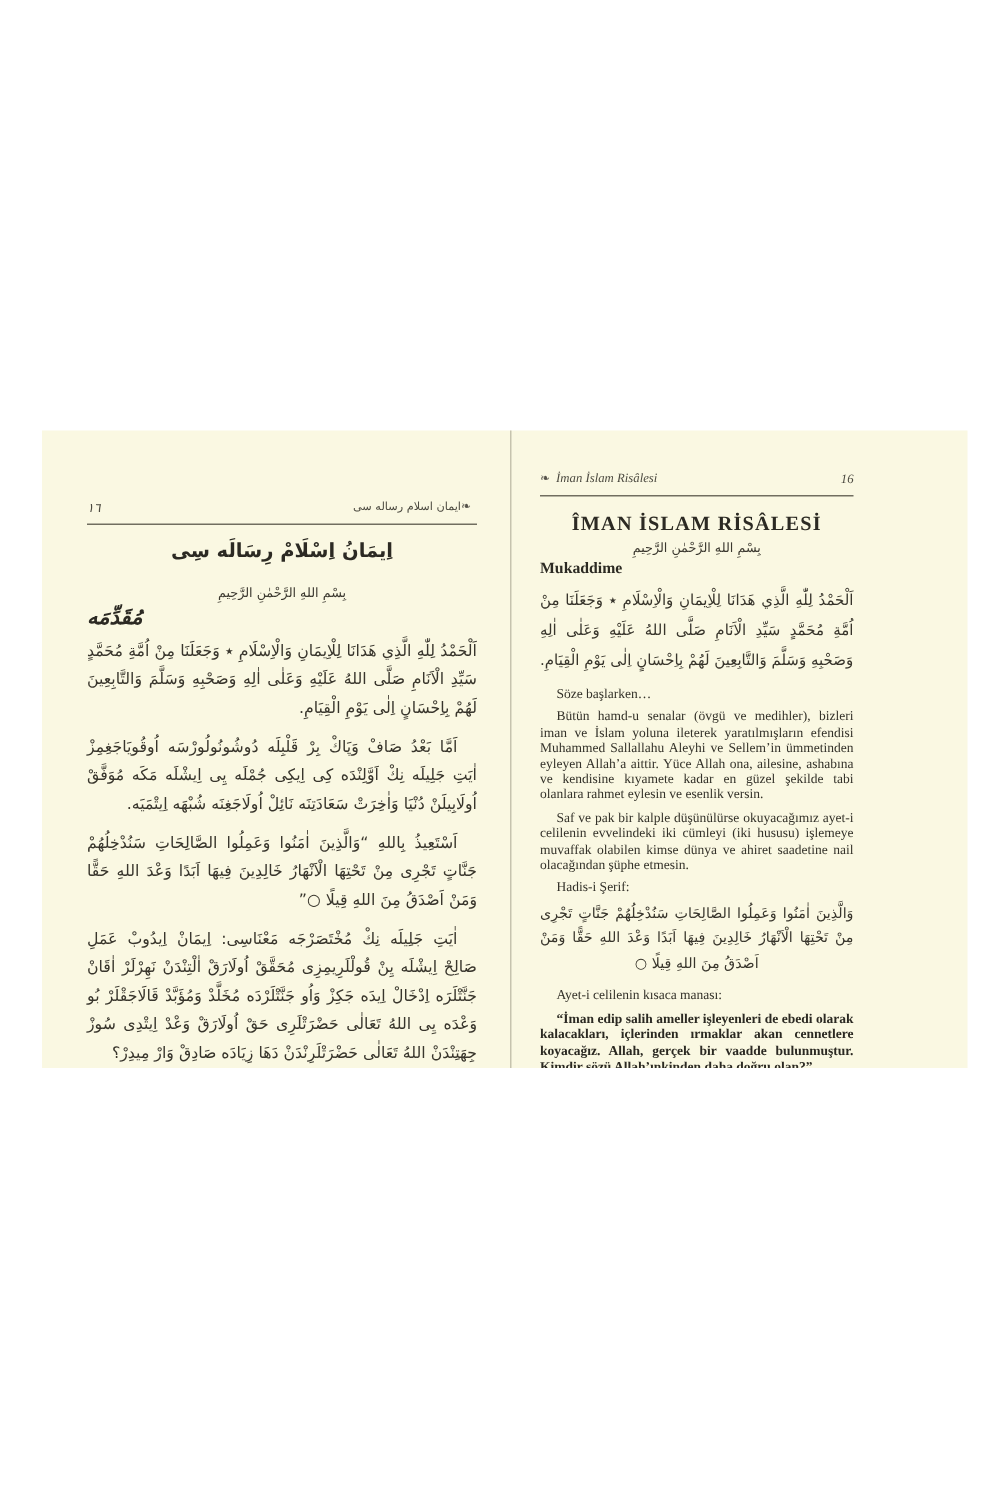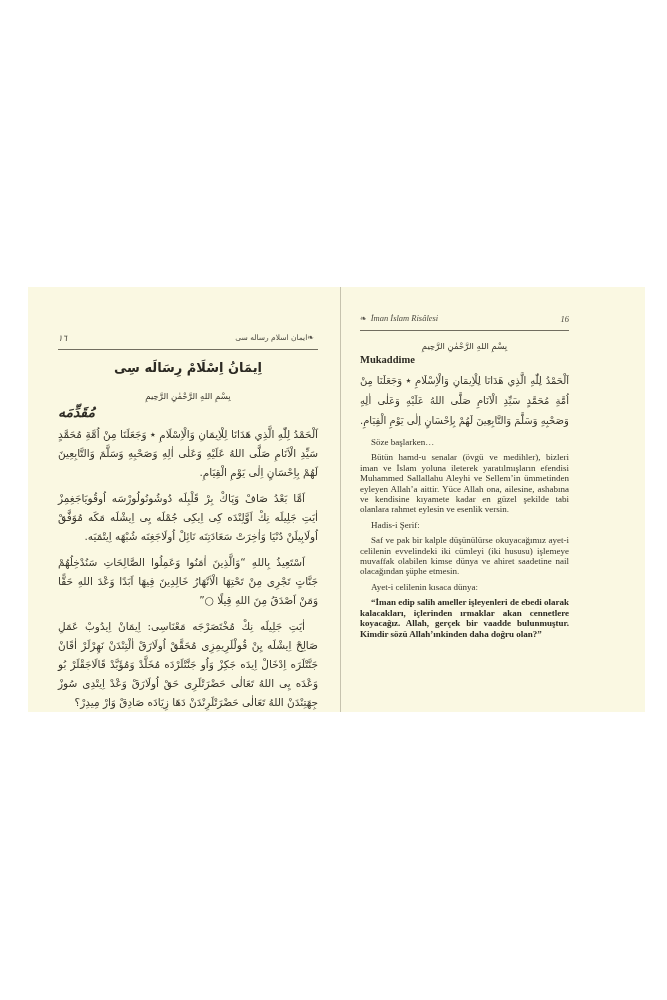--- a/index.html
+++ b/index.html
@@ -64,28 +64,30 @@
           <div class="para arabic indent">اَسْتَعِيذُ بِاللهِ “وَالَّذِينَ اٰمَنُوا وَعَمِلُوا الصَّالِحَاتِ سَنُدْخِلُهُمْ جَنَّاتٍ تَجْرِى مِنْ تَحْتِهَا الْاَنْهَارُ خَالِدِينَ فِيهَا اَبَدًا وَعْدَ اللهِ حَقًّا وَمَنْ اَصْدَقُ مِنَ اللهِ قِيلًا ○”</div>
           <div class="para arabic indent">اٰيَتِ جَلِيلَه نِكْ مُخْتَصَرْجَه مَعْنَاسِى: اِيمَانْ اِيدُوبْ عَمَلِ صَالِحْ اِيشْلَه يِنْ قُولْلَرِيمِزِى مُحَقَّقْ اُولَارَقْ اٰلْتِنْدَنْ نَهِرْلَرْ اٰقَانْ جَنَّتْلَرَه اِدْخَالْ اِيدَه جَكِزْ وَاُو جَنَّتْلَرْدَه مُخَلَّدْ وَمُؤَبَّدْ قَالَاجَقْلَرْ بُو وَعْدَه يِى اللهُ تَعَالٰى حَضْرَتْلَرِى حَقْ اُولَارَقْ وَعْدْ اِيتْدِى سُوزْ جِهَتِنْدَنْ اللهُ تَعَالٰى حَضْرَتْلَرِنْدَنْ دَهَا زِيَادَه صَادِقْ وَارْ مِيدِرْ؟</div>
         </div>
     </div>
 
     <div class="page right">
       <div class="pg-header">
         <span><span class="fleuron">❧</span><span>İman İslam Risâlesi</span></span>
         <span class="hdr-num">16</span>
       </div>
+      <div class="main-title">ÎMAN İSLAM RİSÂLESİ</div>
       <div class="basmala">بِسْمِ اللهِ الرَّحْمٰنِ الرَّحِيمِ</div>
       <div class="section-heading">Mukaddime</div>
       <div>
           <div class="para arabic">اَلْحَمْدُ لِلّٰهِ الَّذِي هَدَانَا لِلْاِيمَانِ وَالْاِسْلَامِ ٭ وَجَعَلَنَا مِنْ اُمَّةِ مُحَمَّدٍ سَيِّدِ الْاَنَامِ صَلَّى اللهُ عَلَيْهِ وَعَلٰى اٰلِهِ وَصَحْبِهِ وَسَلَّمَ وَالتَّابِعِينَ لَهُمْ بِاِحْسَانٍ اِلٰى يَوْمِ الْقِيَامِ.</div>
           <div class="para normal">Söze başlarken…</div>
           <div class="para normal">Bütün hamd-u senalar (övgü ve medihler), bizleri iman ve İslam yoluna ileterek yaratılmışların efendisi Muhammed Sallallahu Aleyhi ve Sellem’in ümmetinden eyleyen Allah’a aittir. Yüce Allah ona, ailesine, ashabına ve kendisine kıyamete kadar en güzel şekilde tabi olanlara rahmet eylesin ve esenlik versin.</div>
+          <div class="para normal">Saf ve pak bir kalple düşünülürse okuyacağımız ayet-i celilenin evvelindeki iki cümleyi (iki hususu) işlemeye muvaffak olabilen kimse dünya ve ahiret saadetine nail olacağından şüphe etmesin.</div>
           <div class="para normal">Hadis-i Şerif:</div>
-          <div class="para normal">Saf ve pak bir kalple düşünülürse okuyacağımız ayet-i celilenin evvelindeki iki cümleyi (iki hususu) işlemeye muvaffak olabilen kimse dünya ve ahiret saadetine nail olacağından şüphe etmesin.</div>
-          <div class="para normal">Ayet-i celilenin kısaca dünya:</div>
+          <div class="para verse">وَالَّذِينَ اٰمَنُوا وَعَمِلُوا الصَّالِحَاتِ سَنُدْخِلُهُمْ جَنَّاتٍ تَجْرِى مِنْ تَحْتِهَا الْاَنْهَارُ خَالِدِينَ فِيهَا اَبَدًا وَعْدَ اللهِ حَقًّا وَمَنْ اَصْدَقُ مِنَ اللهِ قِيلًا ○</div>
+          <div class="para normal">Ayet-i celilenin kısaca manası:</div>
           <div class="para bold">“İman edip salih ameller işleyenleri de ebedi olarak kalacakları, içlerinden ırmaklar akan cennetlere koyacağız. Allah, gerçek bir vaadde bulunmuştur. Kimdir sözü Allah’ınkinden daha doğru olan?”</div>
         </div>
     </div>
 
     <div class="gutter"></div>
   </div>
 </div>
 
 </body></html>

